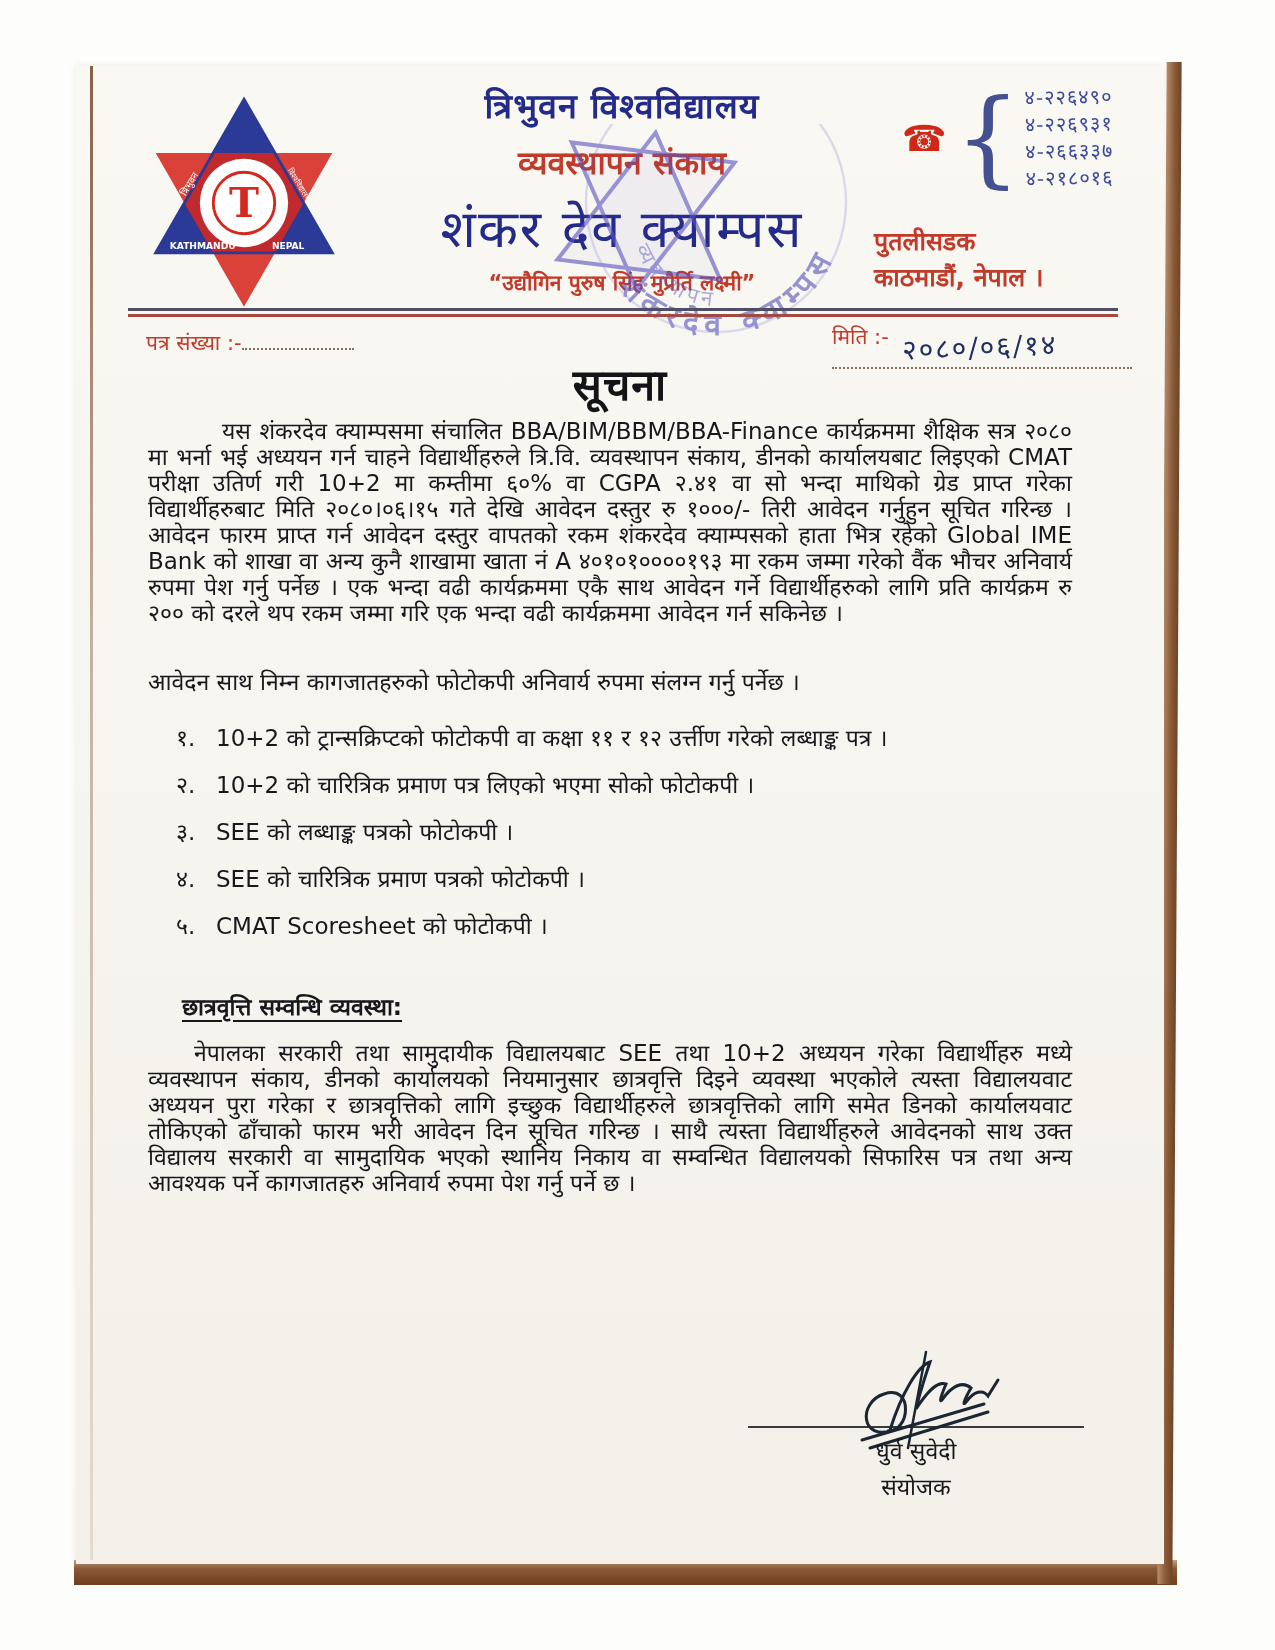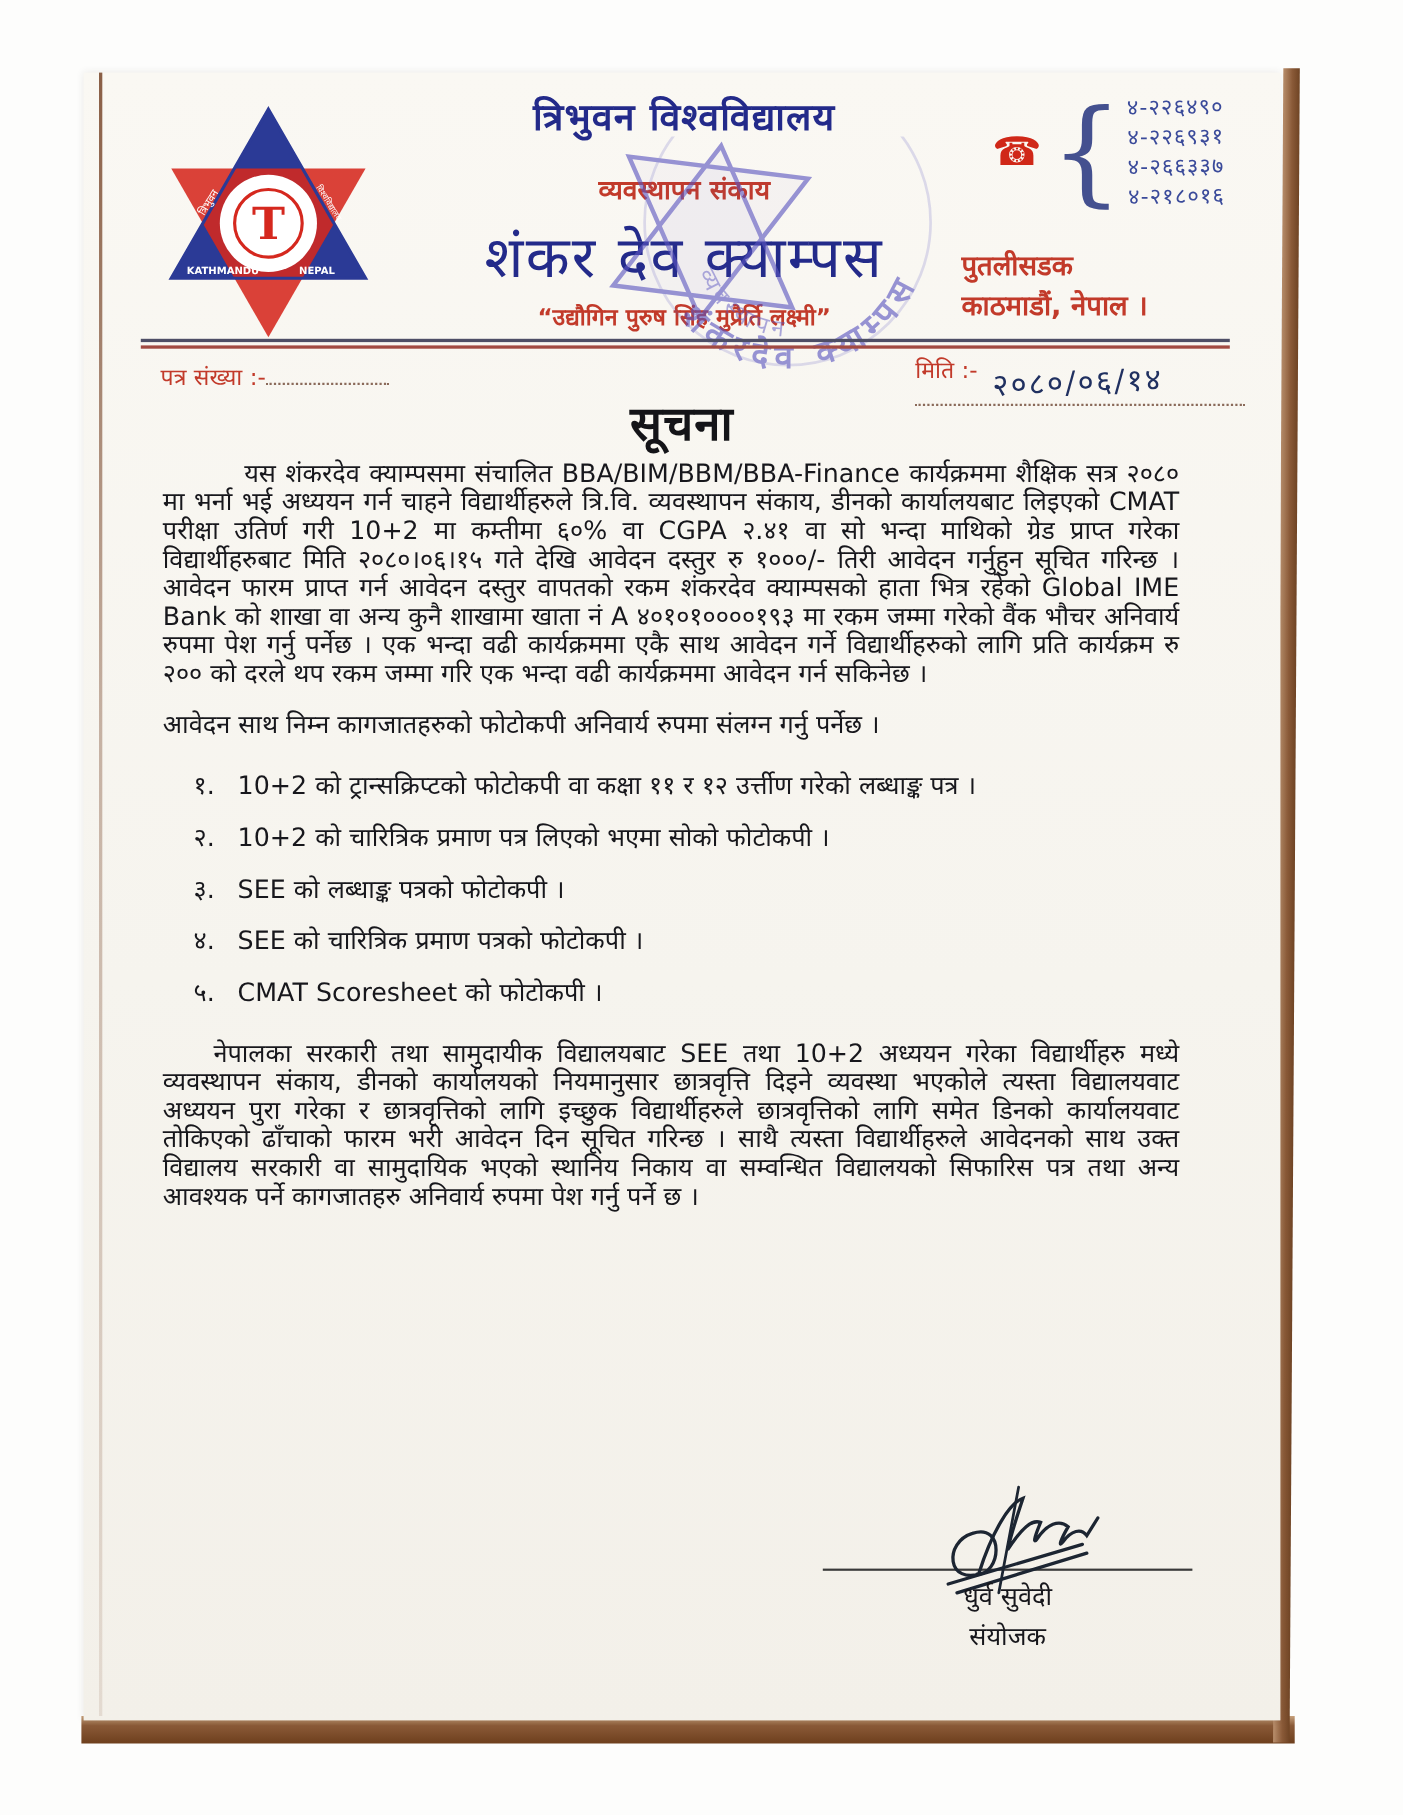--- a/index.html
+++ b/index.html
@@ -17,21 +17,21 @@
     background:linear-gradient(90deg,#b98f6d,#8a5a38 55%,#6f4424); transform:skewX(-.35deg); }
   .edge-bottom { position:absolute; left:74px; top:1560px; width:1103px; height:25px;
     background:linear-gradient(180deg,#c7a17c 0%, #8a5a38 35%, #6e3f1d 100%); }
   .edge-left { position:absolute; left:90px; top:66px; width:3px; height:1494px;
     background:linear-gradient(180deg,#8a5f46 0%, rgba(138,95,70,.45) 40%, rgba(138,95,70,.15) 100%); }
 
   
   .logo { position:absolute; left:72px; top:30px; width:192px; height:214px; }
   .hdr-center { position:absolute; left:256px; top:16px; width:580px; text-align:center; }
   .univ   { font-size:34px; font-weight:bold; color:#232a8a; letter-spacing:1px; }
-  .fac    { font-size:24px; font-weight:bold; color:#c23a2a; margin-top:27px;text-align:center; }
+  .fac    { font-size:32px; font-weight:bold; color:#c23a2a; margin-top:12px;text-align:center; }
   .campus { font-size:52px; font-weight:normal; color:#232a8a; margin-top:8px; letter-spacing:2px; }
   .motto  { font-size:21px; font-weight:bold; color:#c23a2a; margin-top:6px; }
 
   .phones { position:absolute; left:826px; top:18px; display:flex; align-items:center; }
   .phone-icon { color:#d02818; font-size:36px; margin-right:8px; }
   .brace { font-family:"DejaVu Serif", serif; font-size:104px; font-weight:200;
            color:#44508f; line-height:104px; margin-right:4px; }
   .phone-list { color:#3a4a9a; font-size:20px; line-height:27px; letter-spacing:1px;
                 transform:rotate(-.8deg); white-space:nowrap; }
 
@@ -53,21 +53,21 @@
                letter-spacing:2px; transform:rotate(-2deg); font-family:"DejaVu Serif", serif;
                white-space:nowrap; }
 
   
   .title-row { position:absolute; left:0; top:288px; width:100%; text-align:center; }
   .title-row span { font-size:43px; font-weight:bold; color:#141418; letter-spacing:1px; }
 
   .body { position:absolute; left:72px; top:352px; width:924px; color:#17171c; font-size:23px; }
   .body p { text-align:justify; line-height:26px; }
   .p1 { text-indent:74px; }
-  .p2 { margin-top:20px; }
+  .p2 { margin-top:43px; }
   .doc-list { margin-top:20px; margin-left:28px; list-style:none; }
   .doc-list li { display:flex; line-height:47px; }
   .doc-num { width:40px; flex:none; }
   .sch-head { margin-top:40px; margin-left:34px; font-weight:bold; font-size:23px;
               text-decoration:underline; text-underline-offset:5px; }
   .p3 { margin-top:18px; text-indent:46px; }
 
   
   .sign { position:absolute; left:636px; top:1268px; width:408px; text-align:center;
           color:#17171c; font-size:23px; }
@@ -172,20 +172,21 @@
         <li>
             <span class="doc-num">४.</span>
             <span>SEE को चारित्रिक प्रमाण पत्रको फोटोकपी ।</span>
           </li>
         <li>
             <span class="doc-num">५.</span>
             <span>CMAT Scoresheet को फोटोकपी ।</span>
           </li>
       </ul>
 
+      <div class="sch-head">छात्रवृत्ति सम्वन्धि व्यवस्था:</div>
       <p class="p3">नेपालका सरकारी तथा सामुदायीक विद्यालयबाट SEE तथा 10+2 अध्ययन गरेका विद्यार्थीहरु मध्ये व्यवस्थापन संकाय, डीनको कार्यालयको नियमानुसार छात्रवृत्ति दिइने व्यवस्था भएकोले त्यस्ता विद्यालयवाट अध्ययन पुरा गरेका र  छात्रवृत्तिको लागि इच्छुक विद्यार्थीहरुले छात्रवृत्तिको लागि समेत डिनको कार्यालयवाट तोकिएको ढाँचाको फारम भरी आवेदन दिन सूचित गरिन्छ । साथै त्यस्ता विद्यार्थीहरुले आवेदनको साथ उक्त विद्यालय सरकारी वा सामुदायिक भएको स्थानिय निकाय वा सम्वन्धित विद्यालयको सिफारिस पत्र  तथा अन्य आवश्यक पर्ने कागजातहरु अनिवार्य रुपमा पेश गर्नु पर्ने छ ।</p>
     </div>
 
     <div class="sign">
       <svg width="190" height="118" viewBox="0 0 190 118">
         <g fill="none" stroke="#1c2532" stroke-width="3" stroke-linecap="round">
           <path d="M 62 96 C 28 108 26 68 52 60 C 82 50 78 98 56 97"></path>
           <path d="M 58 96 C 70 58 86 32 98 28 C 90 52 86 66 84 75 C 97 55 106 47 114 50 C 109 62 107 69 110 66 C 120 51 131 47 139 54 C 132 66 130 73 134 68 C 142 57 151 55 156 62 L 166 46"></path>
           <path d="M 30 106 L 152 70"></path>
           <path d="M 38 114 L 156 78"></path>

